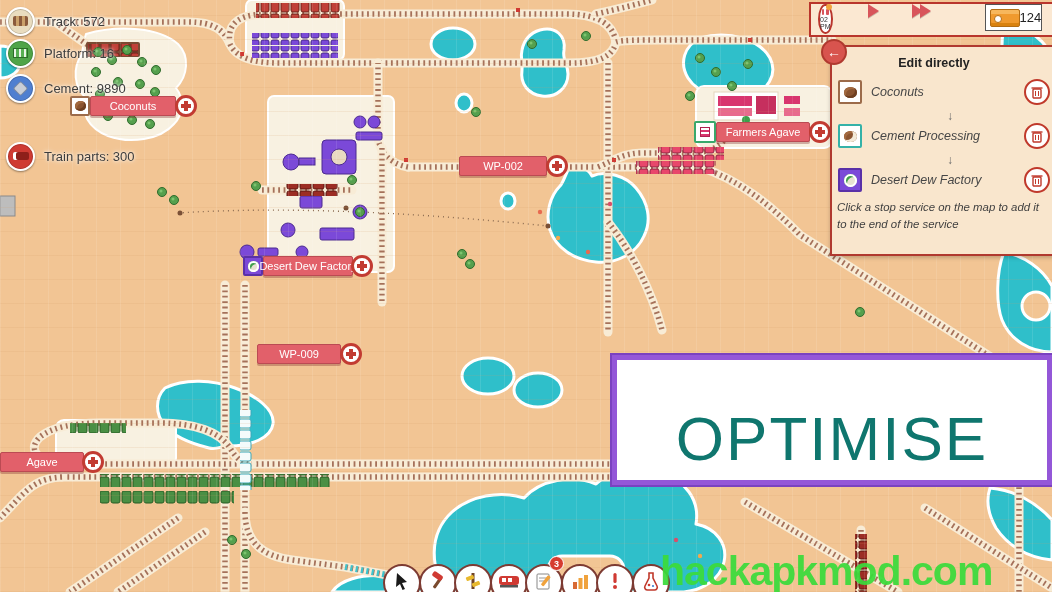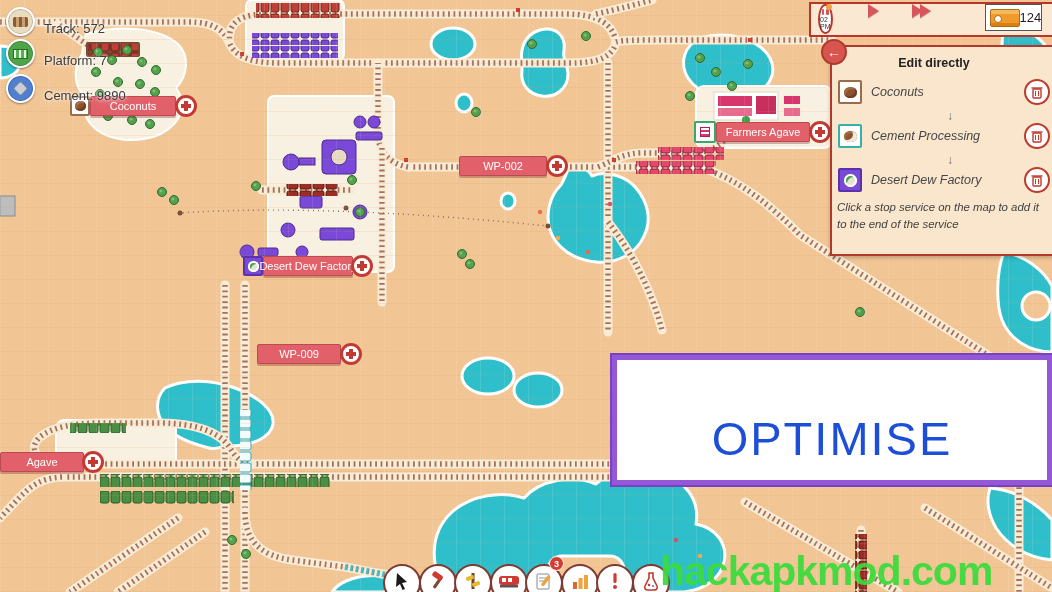--- a/index.html
+++ b/index.html
@@ -15,21 +15,21 @@
   }
   svg.map { position:absolute; inset:0; }
   .bed  { stroke:#f8ecd6; stroke-width:9; fill:none; stroke-linecap:round; }
   .tie  { stroke:#a5715a; stroke-width:5.5; fill:none; stroke-dasharray:1.8 3.6; }
   .tiet { stroke:#3ec3cd; stroke-width:6; fill:none; stroke-dasharray:2.2 3.2; }
   .water { fill:#2fbfca; stroke:#ffffff; stroke-width:3; stroke-linejoin:round; }
   .zone  { fill:#f8f1e1; stroke:#ffffff; stroke-width:2; }
   .dotline { stroke:#8a6a50; stroke-width:1.4; stroke-dasharray:1 4; fill:none; }
 
   
-  .res-row { position:absolute; left:6px; display:flex; align-items:flex-end; gap:9px; height:30px; }
+  .res-row { position:absolute; left:6px; display:flex; align-items:center; gap:9px; height:30px; }
   .res-icon { width:29px; height:29px; border-radius:50%; border:2px solid #fff; flex:0 0 29px;
     box-shadow:0 1px 2px rgba(0,0,0,.4), inset 0 0 0 1px rgba(0,0,0,.18);
     display:flex; align-items:center; justify-content:center; }
   .ri-track{background:#e9dcbf} .ri-platform{background:#4fa448} .ri-cement{background:#4f7fd0}
   .ri-alu{background:#ececf1} .ri-parts{background:#cf3b33}
   .g-track{width:15px;height:10px;border-radius:2px;background:repeating-linear-gradient(90deg,#8a5a3c 0 3px,#caa06a 3px 6px)}
   .g-platform{width:15px;height:10px;border:1px solid #2c6e28;background:repeating-linear-gradient(90deg,#e9f5e6 0 2px,#58b052 2px 5px)}
   .g-cement{width:11px;height:11px;background:#c9ced6;border:1px solid #7d8aa0;transform:rotate(45deg);border-radius:2px}
   .g-alu{width:9px;height:15px;background:#d8dbe1;border:1px solid #9aa0ae;border-radius:5px}
   .g-parts{width:16px;height:8px;background:#8e1f1a;border-radius:2px;box-shadow:inset 3px 0 0 #fff}
@@ -98,21 +98,21 @@
   .mcross:before { content:""; position:absolute; left:3px; top:6px; width:10px; height:4px; background:#c23b32; }
   .mcross:after  { content:""; position:absolute; left:6px; top:3px; width:4px; height:10px; background:#c23b32; }
   .licon { position:absolute; width:20px; height:20px; background:#fff; border:2px solid #9c6b4a; border-radius:2px;
     display:flex; align-items:center; justify-content:center; }
   .licon.green { border-color:#3aa86b; } .licon.purple { border-color:#5a31a8; background:#7b49d8; }
   .stallglyph { width:10px; height:10px; background:repeating-linear-gradient(0deg,#d8356e 0 2px,#fff 2px 4px); border:1px solid #b02050;}
 
   
   .banner { position:absolute; left:612px; top:355px; width:440px; height:130px; background:#fff;
     border:5px solid #9457d8; outline:2px solid #7a42c0; display:flex; align-items:center; justify-content:center; }
-  .banner span { font-size:47px; letter-spacing:2px; color:#1d4ed8;margin-top:37px; }
+  .banner span { font-size:62px; letter-spacing:2px; color:#0f766e;margin-top:37px; }
 
   
   .tool { position:absolute; top:564px; width:38px; height:38px; border-radius:50%;
     background:#fff; border:2px solid #7d3b33; display:flex; justify-content:center; cursor:pointer; }
   .tool svg { margin-top:5px; }
   .tool-badge { position:absolute; left:549px; top:556px; width:15px; height:15px; border-radius:50%;
     background:#d63c30; border:1px solid #fff; color:#fff; font-size:9px; font-weight:bold;
     display:flex; align-items:center; justify-content:center; z-index:5; }
 
   .watermark { position:absolute; left:660px; top:548px; font-size:41px; font-weight:bold;
@@ -397,27 +397,33 @@
   <div class="res-row" style="top:6px;">
     <span class="res-icon ri-track">
         <i class="g-track"></i>
       </span>
     <span class="res-label">Track: 572</span>
     </div>
   <div class="res-row" style="top:38px;">
     <span class="res-icon ri-platform">
         <i class="g-platform"></i>
       </span>
-    <span class="res-label">Platform: 7</span>
+    <span class="res-label">Platform: 16</span>
     </div>
   <div class="res-row" style="top:73px;">
     <span class="res-icon ri-cement">
         <i class="g-cement"></i>
       </span>
     <span class="res-label">Cement: 9890</span>
+    </div>
+  <div class="res-row" style="top:141px;">
+    <span class="res-icon ri-parts">
+        <i class="g-parts"></i>
+      </span>
+    <span class="res-label">Train parts: 300</span>
     </div>
 
   <div class="topbar">
     <div class="clock">
       <span class="pp">
           <i></i>
           <i></i>
         </span>
       <span class="tm">02 PM</span>
       <span class="knob"></span>

